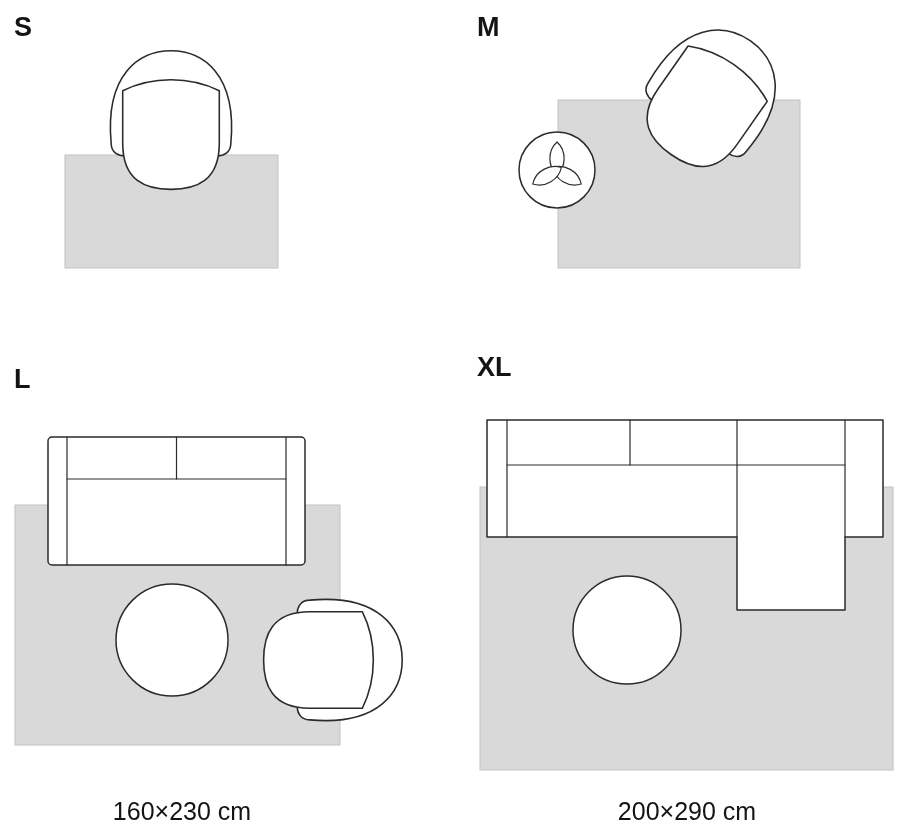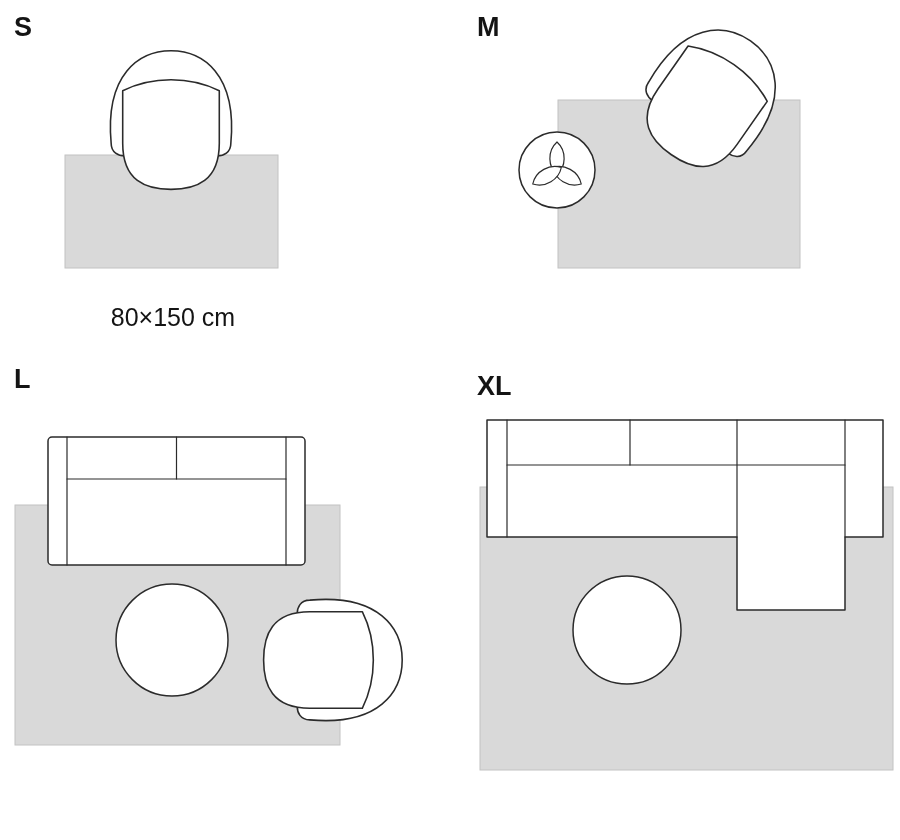--- a/index.html
+++ b/index.html
@@ -22,21 +22,21 @@
   .panel-l {left:0;   top:350px;width:450px;height:490px;}
   .panel-xl{left:450px;top:350px;width:450px;height:490px;}
   .illustration{position:absolute;left:0;top:0;}
   .panel-label{
     position:absolute;z-index:2;
     font-size:27px;font-weight:700;color:var(--text);line-height:1;
   }
   .panel-s .panel-label{left:14px;top:14px;}
   .panel-m .panel-label{left:27px;top:14px;}
   .panel-l .panel-label{left:14px;top:16px;}
-  .panel-xl .panel-label{left:27px;top:23px;}
+  .panel-xl .panel-label{left:27px;top:4px;}
   .caption{
     position:absolute;z-index:2;width:300px;text-align:center;
     font-size:25px;font-weight:400;color:var(--text);line-height:1.25;
   }
   .panel-s .caption{left:23px;top:302px;}
   .panel-m .caption{left:81px;top:302px;}
   .panel-l .caption{left:32px;top:446px;}
   .panel-xl .caption{left:87px;top:446px;}
   .rug{fill:var(--rug-fill);stroke:var(--rug-stroke);stroke-width:1;}
   .shape{fill:#ffffff;stroke:var(--outline);stroke-width:1.5;stroke-linejoin:round;}
@@ -59,21 +59,20 @@
   </svg>
 
   <section class="panel panel-s">
     <div class="panel-label">S</div>
     <svg class="illustration" width="450" height="350" viewBox="0 0 450 350">
       <rect class="rug" x="65" y="155" width="213" height="113"></rect>
       <g transform="translate(171,118) scale(1.05)">
         <use href="#armchair-def"></use>
       </g>
     </svg>
-    <div class="caption">80×150 cm</div>
   </section>
 
   <section class="panel panel-m">
     <div class="panel-label">M</div>
     <svg class="illustration" width="450" height="350" viewBox="0 0 450 350">
       <rect class="rug" x="108" y="100" width="242" height="168"></rect>
       <g transform="translate(107,170)">
         <circle class="shape" cx="0" cy="0" r="38"></circle>
         <path class="leaf" transform="rotate(0)" d="M0,5 C-9,-3 -10,-19 0,-28 C10,-19 9,-3 0,5 Z"></path>
         <path class="leaf" transform="rotate(120)" d="M0,5 C-9,-3 -10,-19 0,-28 C10,-19 9,-3 0,5 Z"></path>
@@ -94,31 +93,33 @@
         <line class="iline" x1="67" y1="87" x2="67" y2="215"></line>
         <line class="iline" x1="286" y1="87" x2="286" y2="215"></line>
         <line class="iline" x1="67" y1="129" x2="286" y2="129"></line>
         <line class="iline" x1="176.5" y1="87" x2="176.5" y2="129"></line>
       </g>
       <circle class="shape" cx="172" cy="290" r="56"></circle>
       <g transform="translate(335,310) rotate(90) scale(1.05)">
         <use href="#armchair-def"></use>
       </g>
     </svg>
+    <div class="caption">160×230 cm</div>
   </section>
 
   <section class="panel panel-xl">
     <div class="panel-label">XL</div>
     <svg class="illustration" width="450" height="490" viewBox="0 0 450 490">
       <rect class="rug" x="30" y="137" width="413" height="283"></rect>
       <g>
         <path class="shape" d="M37,70 H433 V187 H395 V260 H287 V187 H37 Z"></path>
         <line class="iline" x1="57" y1="70" x2="57" y2="187"></line>
         <line class="iline" x1="57" y1="115" x2="395" y2="115"></line>
         <line class="iline" x1="180" y1="70" x2="180" y2="115"></line>
         <line class="iline" x1="287" y1="70" x2="287" y2="187"></line>
         <line class="iline" x1="395" y1="70" x2="395" y2="187"></line>
       </g>
       <circle class="shape" cx="177" cy="280" r="54"></circle>
     </svg>
+    <div class="caption">200×290 cm</div>
   </section>
 
 </div>
 
 </body></html>

